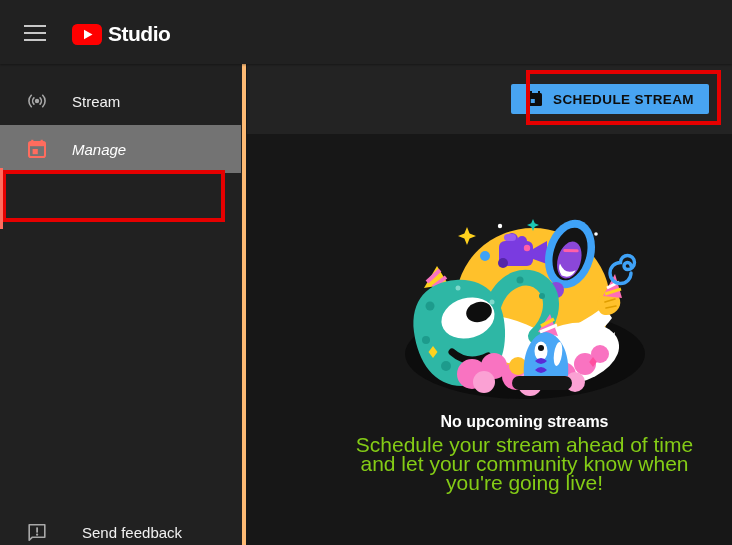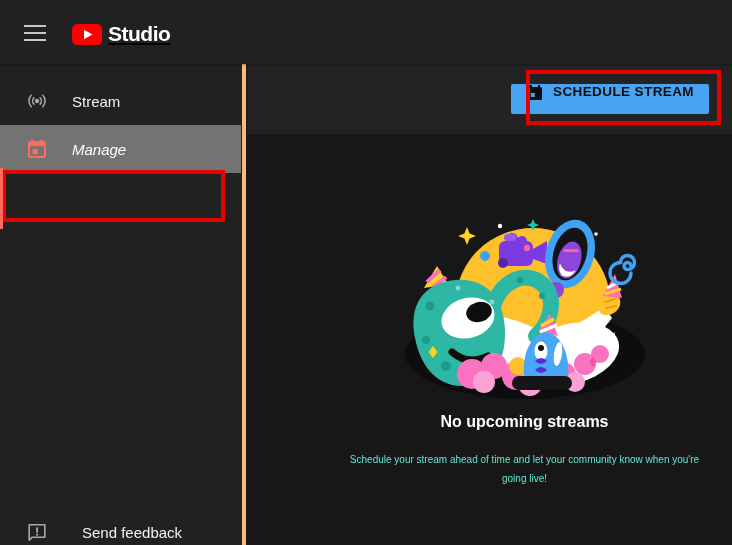--- a/index.html
+++ b/index.html
@@ -12,21 +12,21 @@
 
   
   .topbar {
     position: absolute; top: 0; left: 0; width: 732px; height: 64px;
     background: #212121; z-index: 20;
     box-shadow: 0 1px 2px rgba(0,0,0,.35);
   }
   .hamburger { position: absolute; left: 24px; top: 25px; width: 22px; height: 15px; cursor: pointer; }
   .hamburger span { display: block; height: 2px; background: #c8c8c8; margin-bottom: 5px; }
   .hamburger span:last-child { margin-bottom: 0; }
-  .logo-wrap { position: absolute; left: 72px; top: 22px; display: flex; align-items: center; cursor: pointer; text-decoration: underline; }
+  .logo-wrap { position: absolute; left: 72px; top: 22px; display: flex; align-items: center; cursor: pointer; }
   .logo-title { color: #ffffff; font-size: 21px; font-weight: 700; letter-spacing: -0.5px; margin-left: 6px; }
 
   
   .sidebar {
     position: absolute; top: 64px; left: 0; width: 246px; height: 481px;
     background: #212121; border-right: 4px solid #fdba74;
   }
   .side-items { position: absolute; top: 13px; left: 0; right: 1px; }
   .side-item { height: 48px; display: flex; align-items: center; cursor: pointer; }
   .side-item .icn { width: 24px; height: 24px; margin-left: 25px; flex: 0 0 24px; }
@@ -45,35 +45,35 @@
   }
 
   
   .content-header {
     position: absolute; left: 247px; top: 64px; width: 485px; height: 70px;
     background: #232323; display: flex; align-items: center; justify-content: flex-end;
     padding-right: 23px;
   }
   .schedule-btn {
     height: 30px; background: #48a4f1; border: none; border-radius: 2px;
-    display: flex; gap: 9px; padding: 0 15px;
+    display: flex; align-items: center; gap: 9px; padding: 0 15px;
     color: #0d0d0d; font-family: inherit; font-size: 13.5px; font-weight: 700;
     letter-spacing: 0.4px; cursor: pointer;
   }
   .main-content {
     position: absolute; left: 247px; top: 134px; width: 485px; height: 411px;
     background: #171717;
     padding-left: 8px;
   }
   .empty-state {
     position: absolute; top: 80px; left: 70px; right: 0;
     display: flex; flex-direction: column; align-items: center; text-align: center;
   }
   .empty-title { margin-top: 14px; color: #ffffff; font-size: 16px; font-weight: 700; }
-  .empty-desc { margin-top: 19px; color: #5eead4; font-size: 10px; line-height: 19px; max-width: 358px; }
+  .empty-desc { margin-top: 4px; color: #84cc16; font-size: 21px; line-height: 19px; max-width: 358px; }
 
   
   .annotation {
     position: absolute; border: 4px solid #e60000; z-index: 60; pointer-events: none;
   }
   .anno-manage { left: 2px; top: 170px; width: 223px; height: 52px; }
   .anno-schedule { left: 526px; top: 70px; width: 195px; height: 55px; }
 </style>
 </head>
 <body>

